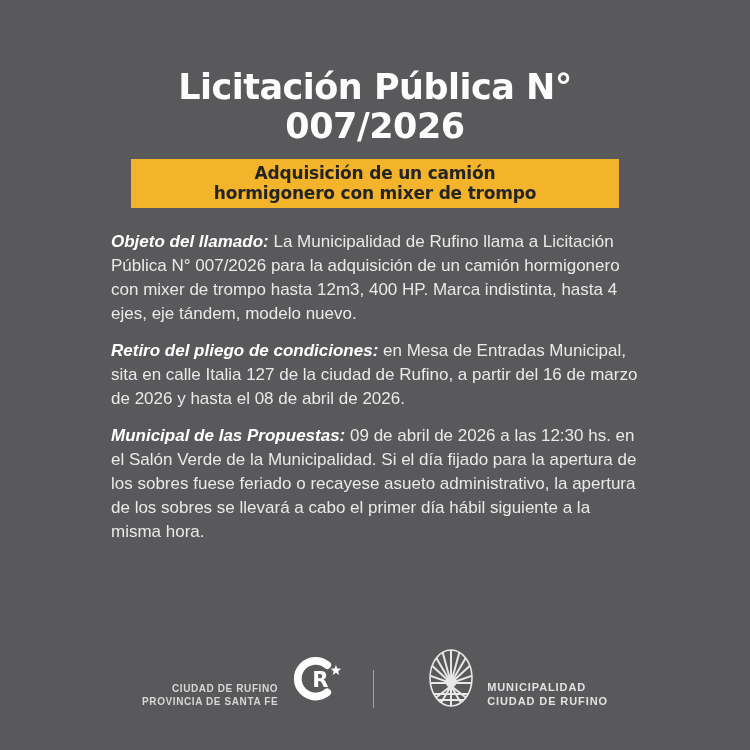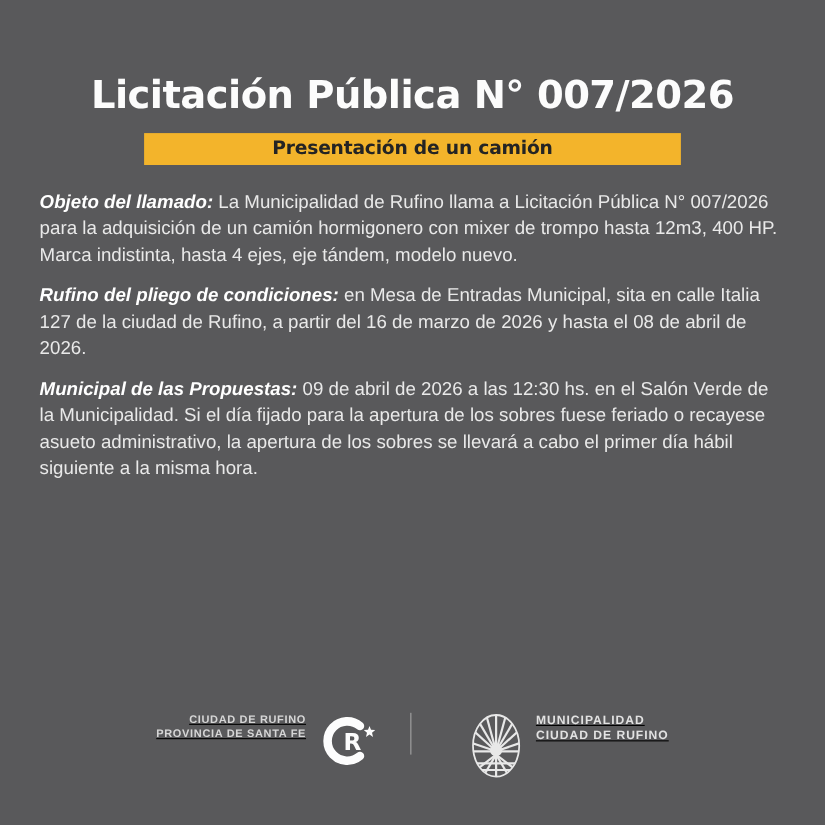--- a/index.html
+++ b/index.html
@@ -6,21 +6,21 @@
   body {
     width: 750px; height: 750px;
     background: #59595b;
     font-family: "Liberation Sans", sans-serif;
     overflow: hidden;
   }
   .poster {
     position: relative;
     width: 750px; height: 750px;
     box-sizing: border-box;
-    padding: 68px 36px 0;
+    padding: 68px 111px 0;
   }
   
   .title {
     margin: 0 0 14px;
     text-align: center;
     font-family: "DejaVu Sans", sans-serif;
     font-weight: bold;
     font-size: 35px;
     letter-spacing: -0.5px;
     color: #fcfcfc;
@@ -51,22 +51,21 @@
     color: #e9e9e9;
   }
   .body-text strong { color: #ffffff; font-weight: bold; font-style: italic; }
   .block { display: block; }
   
   .footer {
     position: absolute;
     left: 0; right: 0; bottom: 42px;
     display: flex;
     justify-content: center;
-    align-items: flex-start;
-    text-decoration: underline;
+    align-items: flex-end;
   }
   .f-left {
     text-align: right;
     margin-right: 13px;
   }
   .f-left span {
     display: block;
     font-size: 10px;
     font-weight: bold;
     letter-spacing: 0.6px;
@@ -93,30 +92,31 @@
   .emblem { width: 46px; height: 60px; margin-left: 27px; }
 </style>
 </head>
 <body>
 
 <div class="poster">
 
   <h1 class="title">Licitación Pública N° 007/2026</h1>
 
   <div class="banner">
-    <span class="banner-line">Presentación de un camión</span>
+    <span class="banner-line">Adquisición de un camión</span>
+    <span class="banner-line">hormigonero con mixer de trompo</span>
   </div>
 
   <div class="body-text">
     <p>
       <strong>Objeto del llamado:</strong>
       <span>La Municipalidad de Rufino llama a Licitación Pública N° 007/2026 para la adquisición de un camión hormigonero con mixer de trompo hasta 12m3, 400 HP. Marca indistinta, hasta 4 ejes, eje tándem, modelo nuevo.</span>
     </p>
     <p>
-      <strong>Rufino del pliego de condiciones:</strong>
+      <strong>Retiro del pliego de condiciones:</strong>
       <span>en Mesa de Entradas Municipal, sita en calle Italia 127 de la ciudad de Rufino, a partir del 16 de marzo de 2026 y hasta el 08 de abril de 2026.</span>
     </p>
     <p>
       <strong>Municipal de las Propuestas:</strong>
       <span>09 de abril de 2026 a las 12:30 hs. en el Salón Verde de la Municipalidad. Si el día fijado para la apertura de los sobres fuese feriado o recayese asueto administrativo, la apertura de los sobres se llevará a cabo el primer día hábil siguiente a la misma hora.</span>
     </p>
   </div>
 
   <div class="footer">
 

